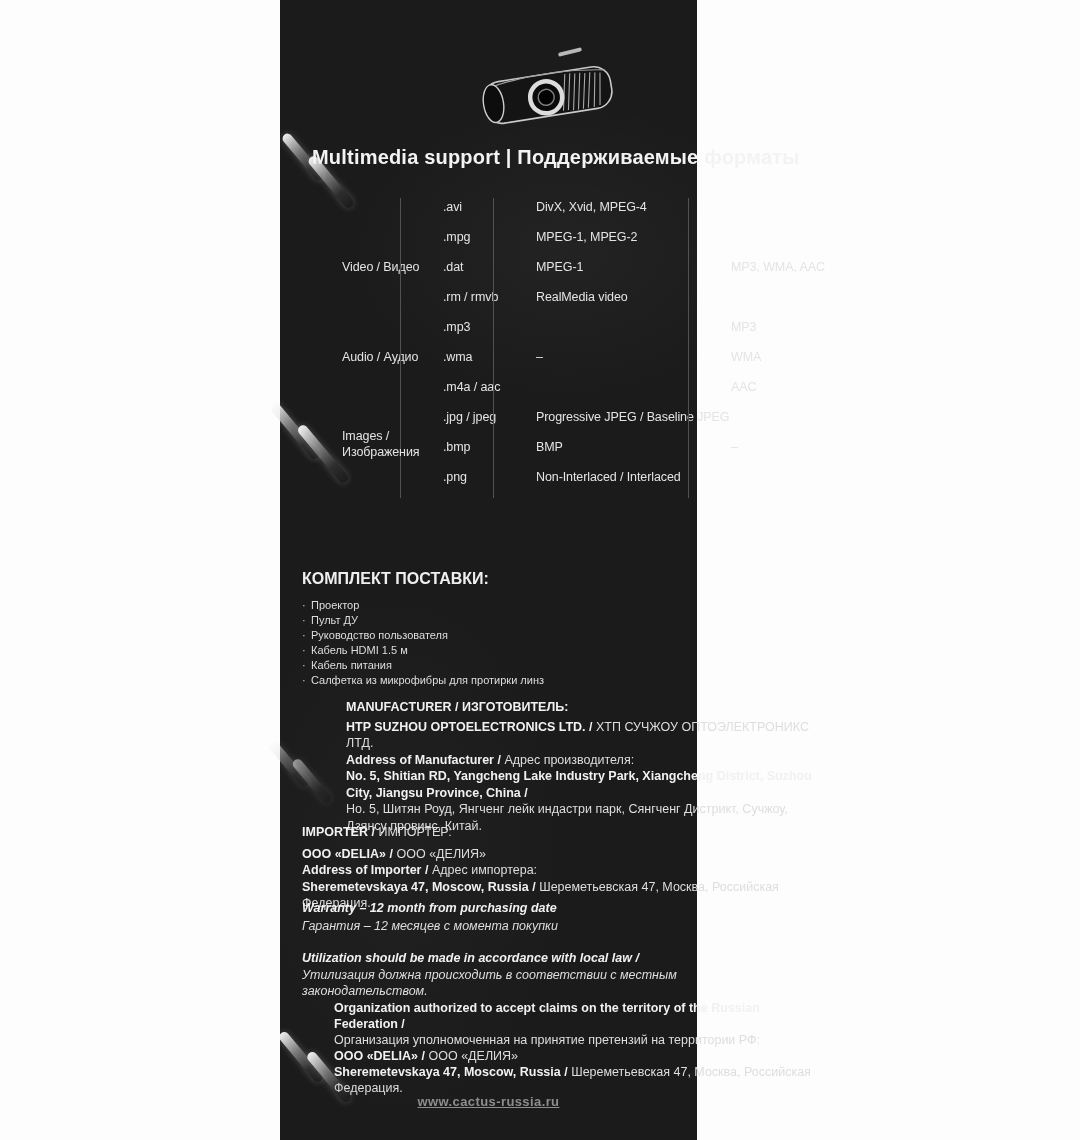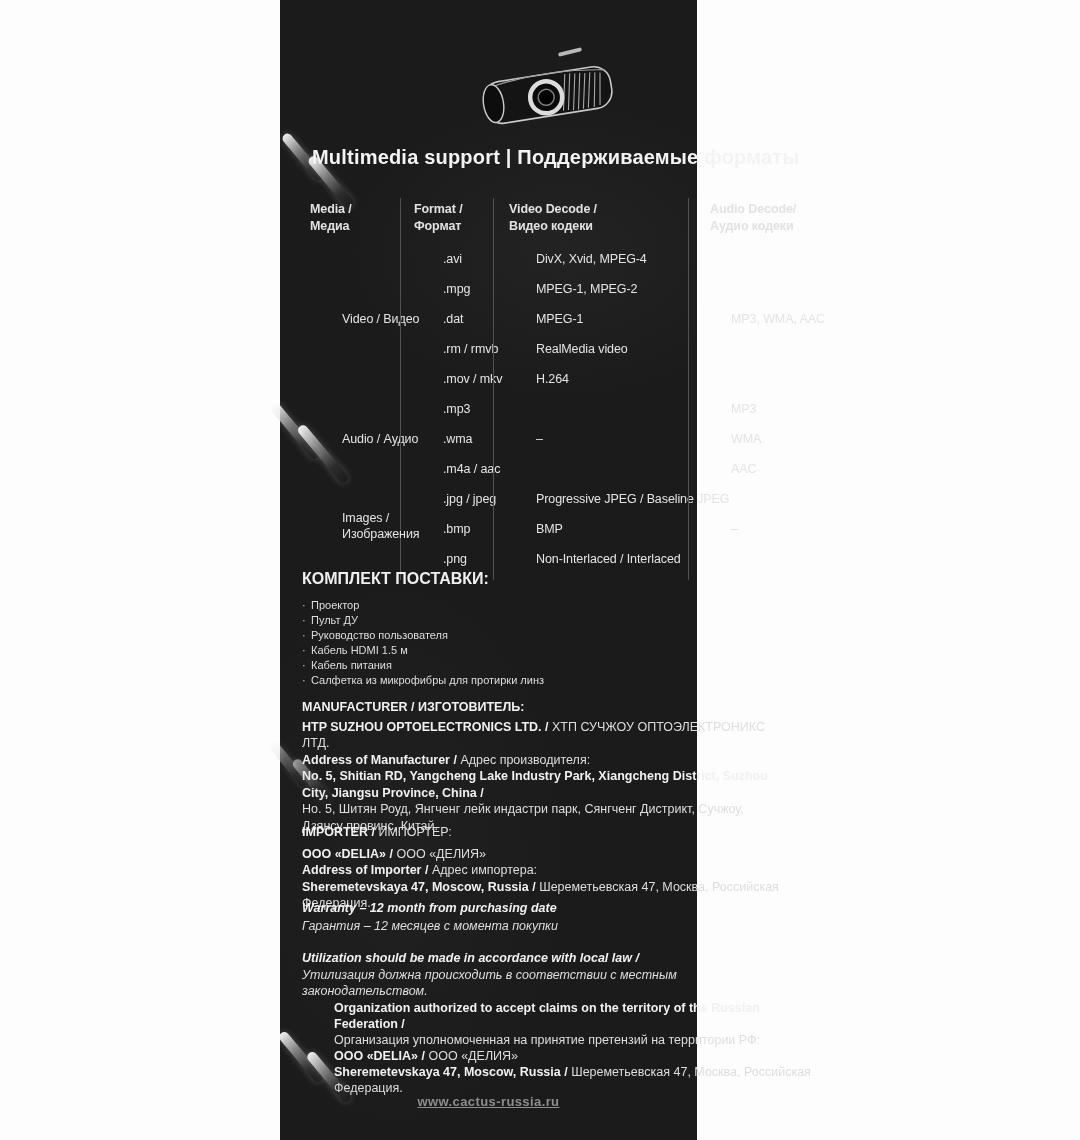--- a/index.html
+++ b/index.html
@@ -40,21 +40,21 @@
   
   .contents{position:absolute;left:22px;top:570px;}
   .contents .heading{font-size:16px;font-weight:bold;color:#efefef;margin:0 0 10px 0;}
   .contents ul{list-style:none;margin:0;padding:0;}
   .contents li{font-size:11px;line-height:15px;color:#dedede;}
   .contents .bullet{display:inline-block;width:9px;color:#cfcfcf;}
   
   .section{position:absolute;left:22px;width:480px;font-size:12.5px;line-height:16.5px;color:#dedede;}
   .section p{margin:0;}
   .section b{font-weight:bold;color:#f1f1f1;}
-  .sec-manufacturer{top:699px;}
+  .sec-manufacturer{top:699px;margin-left:44px;}
   .sec-manufacturer .heading{margin-bottom:3px;}
   .sec-importer{top:824px;}
   .sec-importer .heading{margin-bottom:5px;}
   .sec-warranty{top:900px;font-style:italic;line-height:17.5px;}
   .sec-utilization{top:950px;font-style:italic;line-height:16.5px;}
   .sec-claims{top:1000px;line-height:16px;margin-left:32px;}
   .sec-warranty b,.sec-utilization b{font-style:italic;}
   
   .website{
     position:absolute;left:0;top:1094px;width:100%;text-align:center;
@@ -81,38 +81,20 @@
       <ellipse cx="21" cy="51" rx="10" ry="19" fill="#0d0d0d" stroke="#cdcdcd" stroke-width="1.4"></ellipse>
       <path d="M96 33 L89 69 M101 33 L94 69 M106 34 L99 70 M111 34 L104 70 M116 35 L109 70 M121 35 L114 70 M126 36 L120 70 M131 37 L126 69" stroke="#a8a8a8" stroke-width="1.1"></path>
       <circle cx="74" cy="53" r="16" fill="#0a0a0a" stroke="#dcdcdc" stroke-width="4.5"></circle>
       <circle cx="74" cy="53" r="8" fill="#000" stroke="#7d7d7d" stroke-width="1.5"></circle>
     </g>
   </svg>
 
   <div class="title">Multimedia support | Поддерживаемые форматы</div>
 
   <div class="media-table">
-    <div class="trow head">
-      <div class="cell c1">
-          <span class="hl">Media /</span>
-          <span class="hl">Медиа</span>
-        </div>
-      <div class="cell c2">
-          <span class="hl">Format /</span>
-          <span class="hl">Формат</span>
-        </div>
-      <div class="cell c3">
-          <span class="hl">Video Decode /</span>
-          <span class="hl">Видео кодеки</span>
-        </div>
-      <div class="cell c4">
-          <span class="hl">Audio Decode/</span>
-          <span class="hl">Аудио кодеки</span>
-        </div>
-    </div>
     <div class="trow body">
       <div class="cell c1"></div>
       <div class="cell c2">.avi</div>
       <div class="cell c3">DivX, Xvid, MPEG-4</div>
       <div class="cell c4"></div>
     </div>
     <div class="trow body">
       <div class="cell c1"></div>
       <div class="cell c2">.mpg</div>
       <div class="cell c3">MPEG-1, MPEG-2</div>
@@ -121,26 +103,20 @@
     <div class="trow body">
       <div class="cell c1">Video / Видео</div>
       <div class="cell c2">.dat</div>
       <div class="cell c3">MPEG-1</div>
       <div class="cell c4">MP3, WMA, AAC</div>
     </div>
     <div class="trow body">
       <div class="cell c1"></div>
       <div class="cell c2">.rm / rmvb</div>
       <div class="cell c3">RealMedia video</div>
-      <div class="cell c4"></div>
-    </div>
-    <div class="trow body">
-      <div class="cell c1"></div>
-      <div class="cell c2">.mov / mkv</div>
-      <div class="cell c3">H.264</div>
       <div class="cell c4"></div>
     </div>
     <div class="trow body">
       <div class="cell c1"></div>
       <div class="cell c2">.mp3</div>
       <div class="cell c3"></div>
       <div class="cell c4">MP3</div>
     </div>
     <div class="trow body">
       <div class="cell c1">Audio / Аудио</div>

